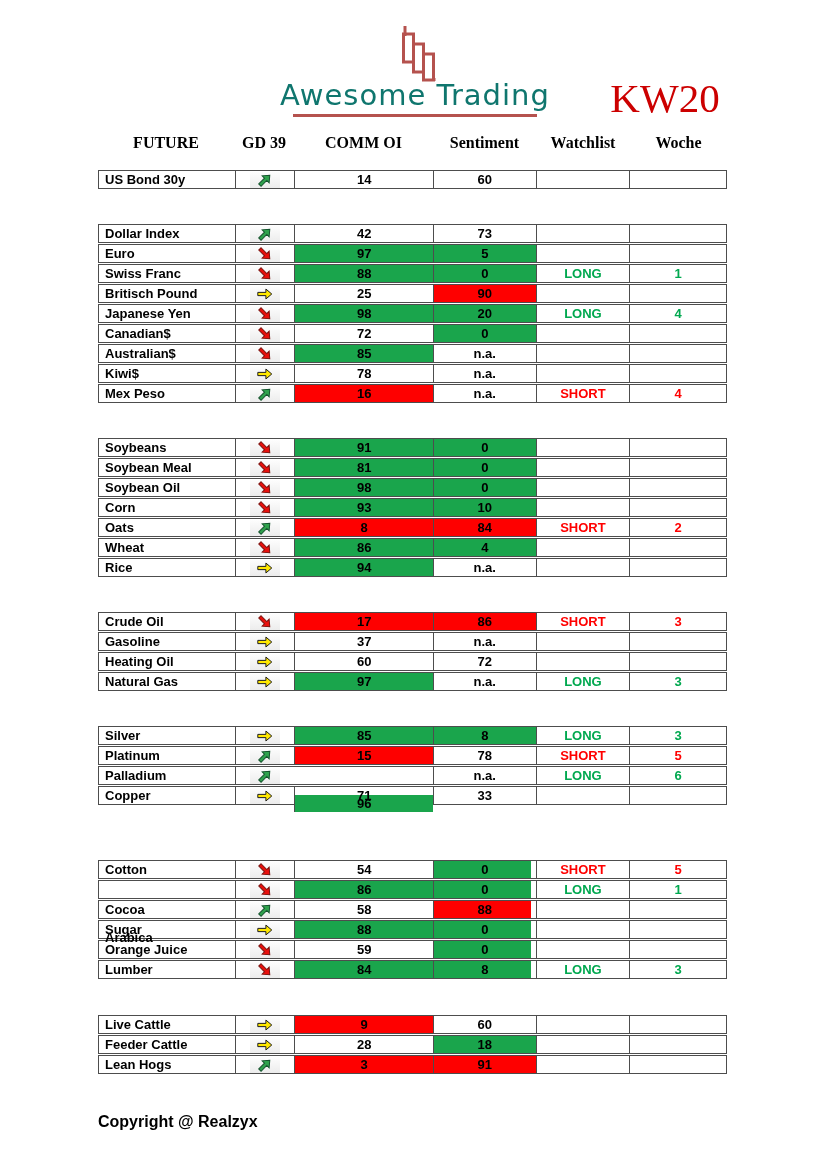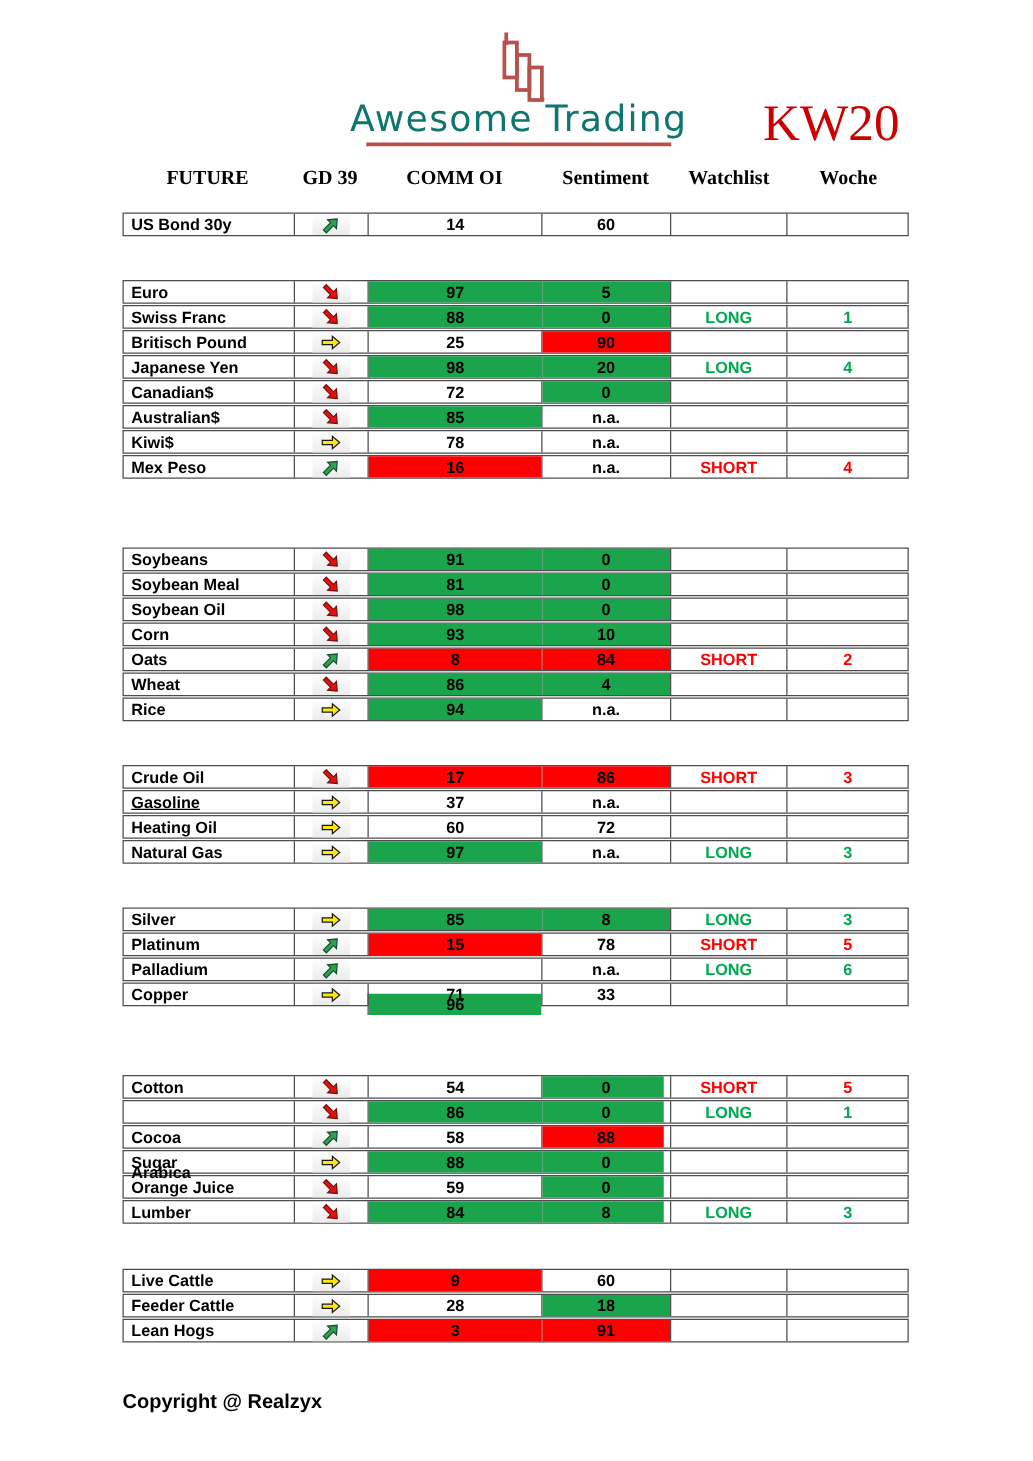--- a/index.html
+++ b/index.html
@@ -95,20 +95,40 @@
         <div class="tcell" style="width: 103px;">
           <span class="val">60</span>
         </div>
         <div class="tcell" style="width: 94px;"></div>
         <div class="tcell" style="width: 97px;"></div>
       </div>
     </div>
     <div class="abs section" style="top: 224px;">
       <div class="trow">
         <div class="tcell cell-future" style="width: 136px;">
+          <span class="val">Dollar Index</span>
+        </div>
+        <div class="tcell" style="width: 60px;">
+          <span class="chip">
+            <svg width="22" height="18" viewBox="0 0 20 20">
+              <polygon points="2,8.2 11,8.2 11,4.5 17.5,10 11,15.5 11,11.8 2,11.8" fill="#2fa24d" stroke="#14532d" stroke-width="1.1" transform="rotate(-45 10 10)"></polygon>
+            </svg>
+          </span>
+        </div>
+        <div class="tcell" style="width: 139px;">
+          <span class="val">42</span>
+        </div>
+        <div class="tcell" style="width: 103px;">
+          <span class="val">73</span>
+        </div>
+        <div class="tcell" style="width: 94px;"></div>
+        <div class="tcell" style="width: 97px;"></div>
+      </div>
+      <div class="trow">
+        <div class="tcell cell-future" style="width: 136px;">
           <span class="val">Euro</span>
         </div>
         <div class="tcell" style="width: 60px;">
           <span class="chip">
             <svg width="22" height="18" viewBox="0 0 20 20">
               <polygon points="2,8.2 11,8.2 11,4.5 17.5,10 11,15.5 11,11.8 2,11.8" fill="#e8100c" stroke="#7a100c" stroke-width="1.1" transform="rotate(45 10 10)"></polygon>
             </svg>
           </span>
         </div>
         <div class="tcell" style="width: 139px;">
@@ -463,21 +483,21 @@
           <span class="val">86</span>
         </div>
         <div class="tcell" style="width: 94px;">
           <span class="val watch-short">SHORT</span>
         </div>
         <div class="tcell" style="width: 97px;">
           <span class="val watch-short">3</span>
         </div>
       </div>
       <div class="trow">
-        <div class="tcell cell-future" style="width: 136px; text-decoration: underline;">
+        <div class="tcell cell-future" style="width: 136px;">
           <span class="val">Gasoline</span>
         </div>
         <div class="tcell" style="width: 60px;">
           <span class="chip">
             <svg width="22" height="18" viewBox="0 0 20 20">
               <polygon points="2,8.2 11,8.2 11,4.5 17.5,10 11,15.5 11,11.8 2,11.8" fill="#ffe800" stroke="#1a1a1a" stroke-width="1.1"></polygon>
             </svg>
           </span>
         </div>
         <div class="tcell" style="width: 139px;">

